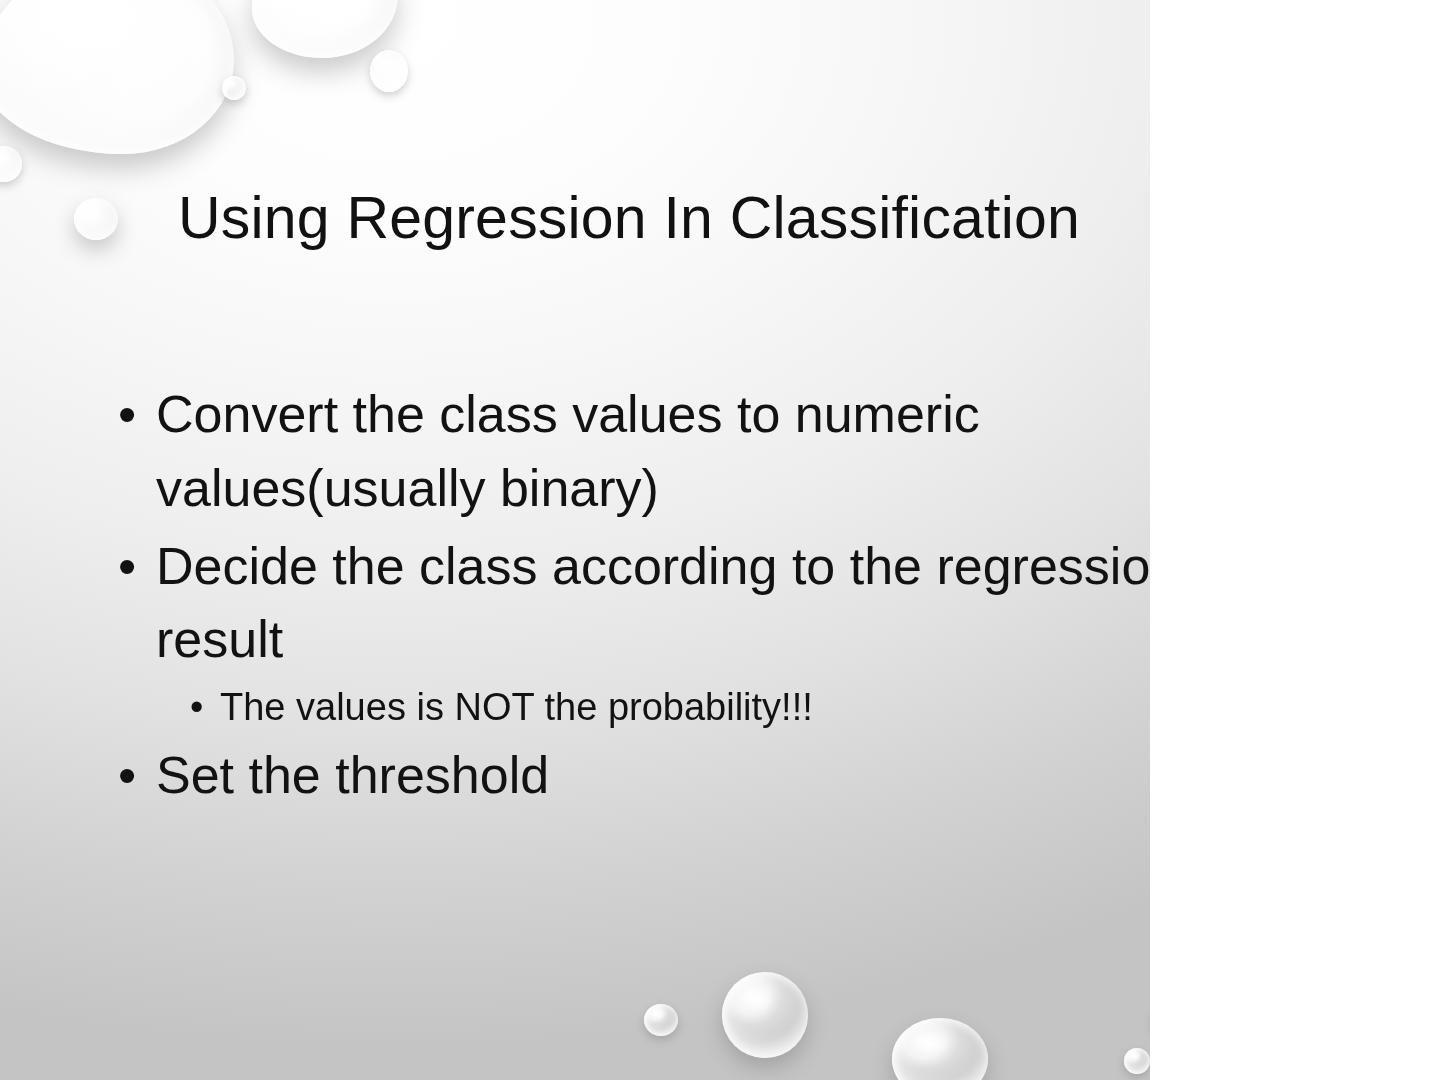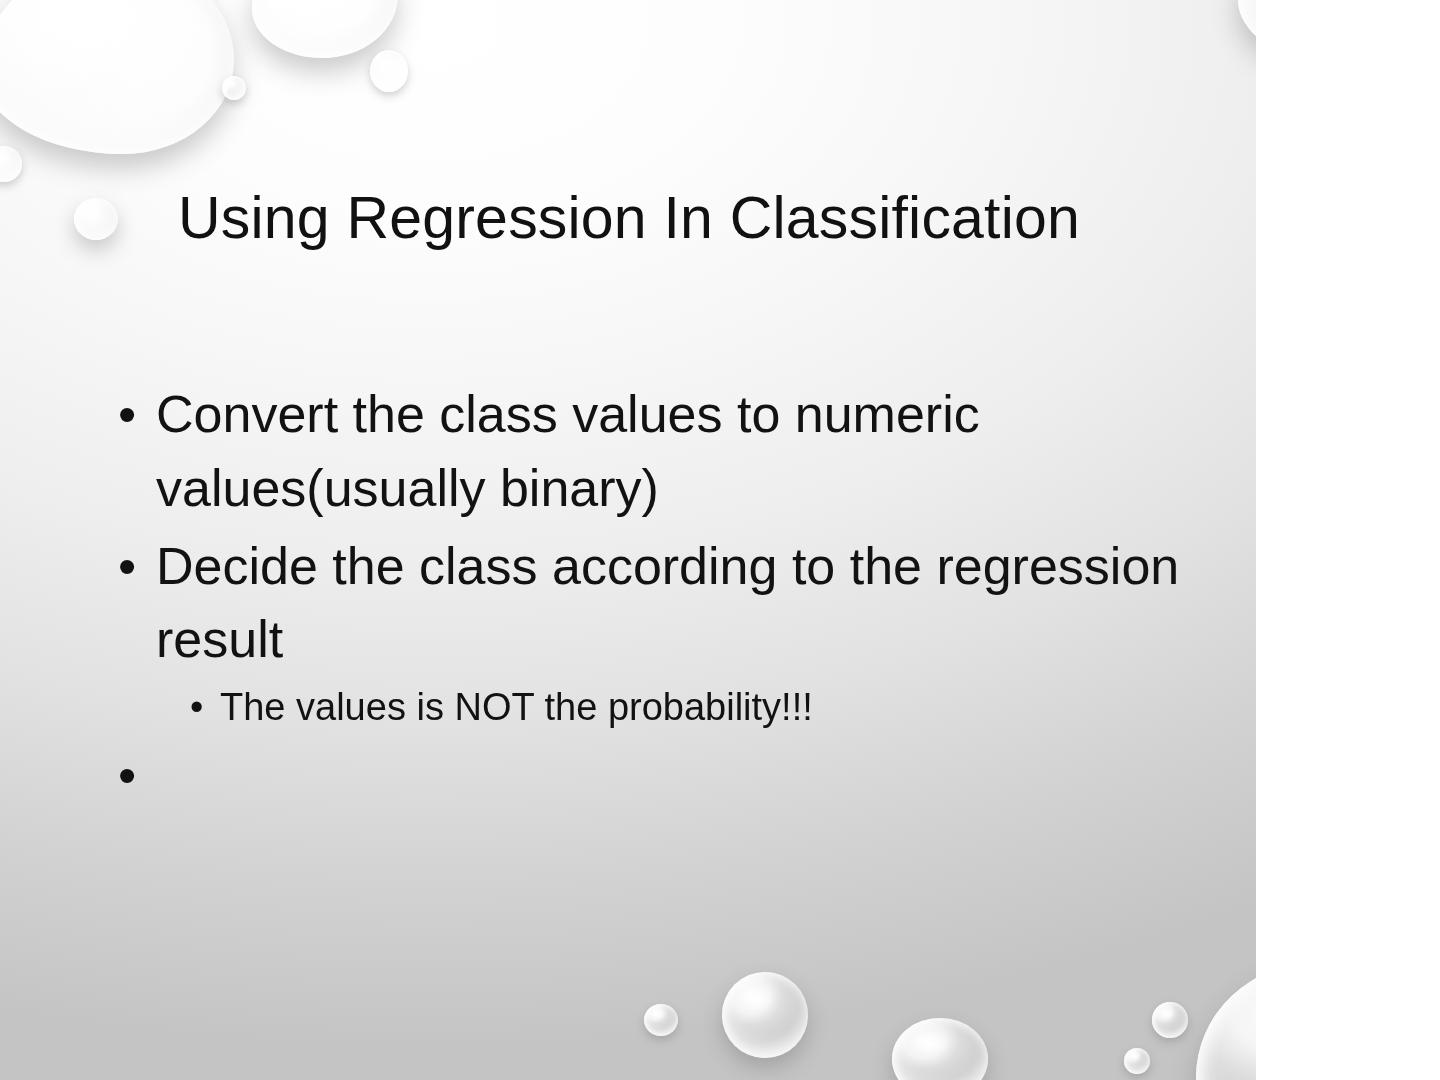--- a/index.html
+++ b/index.html
@@ -2,21 +2,21 @@
 <html><head>
 <meta charset="utf-8">
 <style>
   html, body {
     margin: 0;
     padding: 0;
     background: #ffffff;
   }
   #slide {
     position: relative;
-    width: 1256px;
+    width: 1150px;
     height: 1080px;
     overflow: hidden;
     font-family: "Liberation Sans", sans-serif;
     background:
       radial-gradient(130% 95% at 34% 2%, #ffffff 0%, #fdfdfd 18%, #f7f7f7 34%, #eeeeee 52%, #e2e2e2 68%, #d2d2d2 84%, #c4c4c4 100%);
   }
 
   
   .drops {
     position: absolute;
@@ -165,16 +165,17 @@
       <span class="txt">Decide the class according to the regression result</span>
     </div>
 
     <div class="bullet-row lvl2">
       <span class="marker">•</span>
       <span class="txt">The values is NOT the probability!!!</span>
     </div>
 
     <div class="bullet-row lvl1">
       <span class="marker">•</span>
+      <span class="txt">Set the threshold</span>
     </div>
 
   </div>
 </div>
 
 </body></html>

